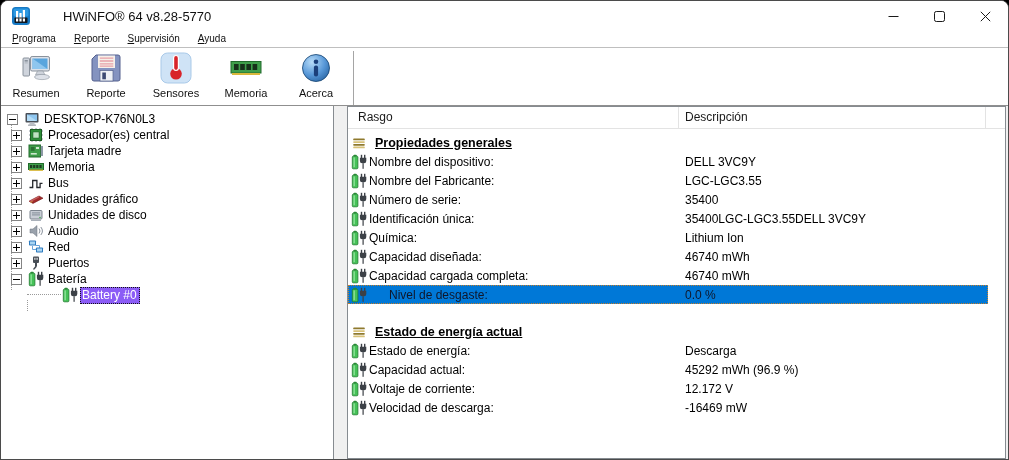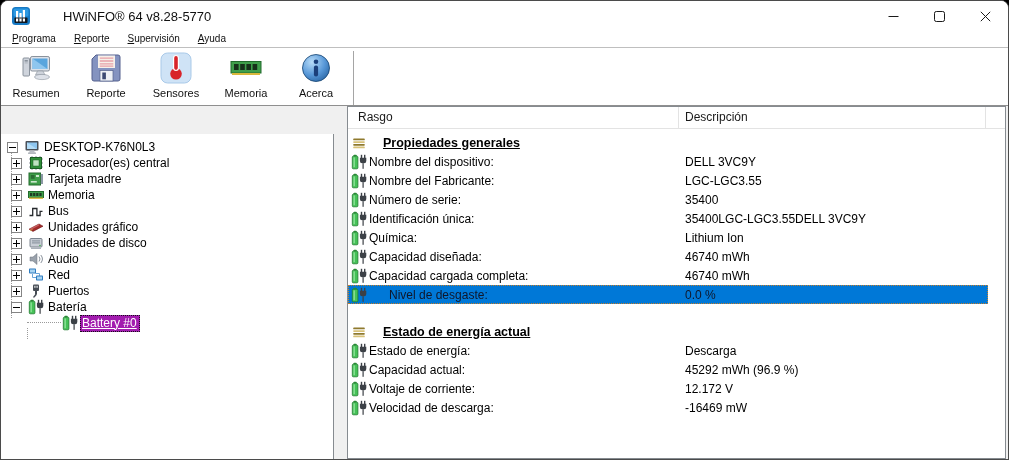--- a/index.html
+++ b/index.html
@@ -20,54 +20,54 @@
   .mitem .ul{text-decoration:underline;}
   
   .toolbar{height:57px;border-bottom:1px solid #8f8f8f;position:relative;background:#fff;display:flex;align-items:flex-start;}
   .tbtn{width:70px;height:56px;display:flex;flex-direction:column;align-items:center;padding-top:3px;box-sizing:border-box;}
   .tbtn .ticon{width:34px;height:34px;display:flex;align-items:center;justify-content:center;}
   .tbtn .ticon svg{width:32px;height:32px;}
   .tbtn .tlbl{font-size:11px;color:#101010;margin-top:2px;white-space:nowrap;}
   .tsep{position:absolute;left:352px;top:3px;bottom:0;width:1px;background:#a5a5a5;}
   
   .main{position:absolute;top:105px;left:0;right:0;bottom:0;background:#f0f0f0;}
-  .tree-pane{position:absolute;left:0;top:0;bottom:0;width:332px;background:#fff;border-right:1px solid #868b90;overflow:hidden;margin-top:28px;}
+  .tree-pane{position:absolute;left:0;top:0;bottom:0;width:332px;background:#fff;border-right:1px solid #868b90;overflow:hidden;}
   .tree-items{position:relative;padding-top:5px;}
   .titem{height:16px;display:flex;align-items:center;font-size:12px;color:#000;position:relative;white-space:nowrap;}
   .titem.l0{padding-left:6px;}
   .titem.l1{padding-left:10px;}
   .titem.l2{padding-left:61px;}
   .titem.l1::before{content:"";position:absolute;left:10px;top:7px;width:11px;border-top:1px dotted #9a9a9a;}
   .titem.l2::before{content:"";position:absolute;left:26px;top:7px;width:34px;border-top:1px dotted #9a9a9a;}
   .exp{width:9px;height:9px;box-sizing:content-box;border:1px solid #848484;background:#fff;position:relative;margin-right:6px;flex:none;z-index:2;}
   .exp::before{content:"";position:absolute;left:1px;right:1px;top:4px;height:1px;background:#000;}
   .exp.plus::after{content:"";position:absolute;top:1px;bottom:1px;left:4px;width:1px;background:#000;}
   .tic{width:16px;height:16px;margin-right:4px;flex:none;display:inline-flex;}
   .tic svg{width:16px;height:16px;}
   .tlabel{padding:1px 3px 2px 2px;margin-left:-2px;}
-  .tlabel.sel{background:#a21caf;color:#fff;outline:1px dotted #141414;outline-offset:-1px;text-decoration:underline;}
+  .tlabel.sel{background:#8b5cf6;color:#fff;outline:1px dotted #141414;outline-offset:-1px;}
   .guide{position:absolute;width:0;border-left:1px dotted #9a9a9a;}
   .gv1{left:10px;top:18px;height:166px;}
   .gv2{left:26px;top:194px;height:11px;}
   
   .list-pane{position:absolute;left:346px;top:0;right:2px;bottom:0;background:#fff;border:1px solid #868b90;}
   .lv-header{height:21px;border-bottom:1px solid #e3e3e3;position:relative;font-size:12px;color:#1a1a1a;background:#fff;}
   .lv-header .h1{position:absolute;left:10px;top:0;line-height:21px;}
   .lv-header .h2{position:absolute;left:337px;top:0;line-height:21px;}
   .hd{position:absolute;top:0;bottom:0;width:1px;background:#e3e3e3;}
   .hd1{left:330px;}
   .hd2{left:637px;}
   .lv-rows{padding-top:4px;}
   .lrow{height:19px;width:640px;display:flex;align-items:center;font-size:12px;color:#000;position:relative;white-space:nowrap;}
   .lrow .ric{width:16px;height:16px;margin-left:3px;flex:none;display:inline-flex;}
   .lrow .ric svg{width:16px;height:16px;}
   .lrow .rlabel{margin-left:2px;}
   .lrow .rvalue{position:absolute;left:337px;}
   .lrow.sel{background:#0078d7;color:#0f172a;outline:1px dotted #c77f2a;outline-offset:-1px;gap:20px;}
-  .lrow.section .rlabel{font-weight:bold;text-decoration:underline;font-size:12.5px;margin-left:16px;}
+  .lrow.section .rlabel{font-weight:bold;text-decoration:underline;font-size:12.5px;margin-left:8px;}
   .lspacer{height:18px;}
 </style>
 </head>
 <body>
 
 <div class="window">
 
   <div class="titlebar">
     <span class="appicon">
         <svg viewBox="0 0 18 18">

